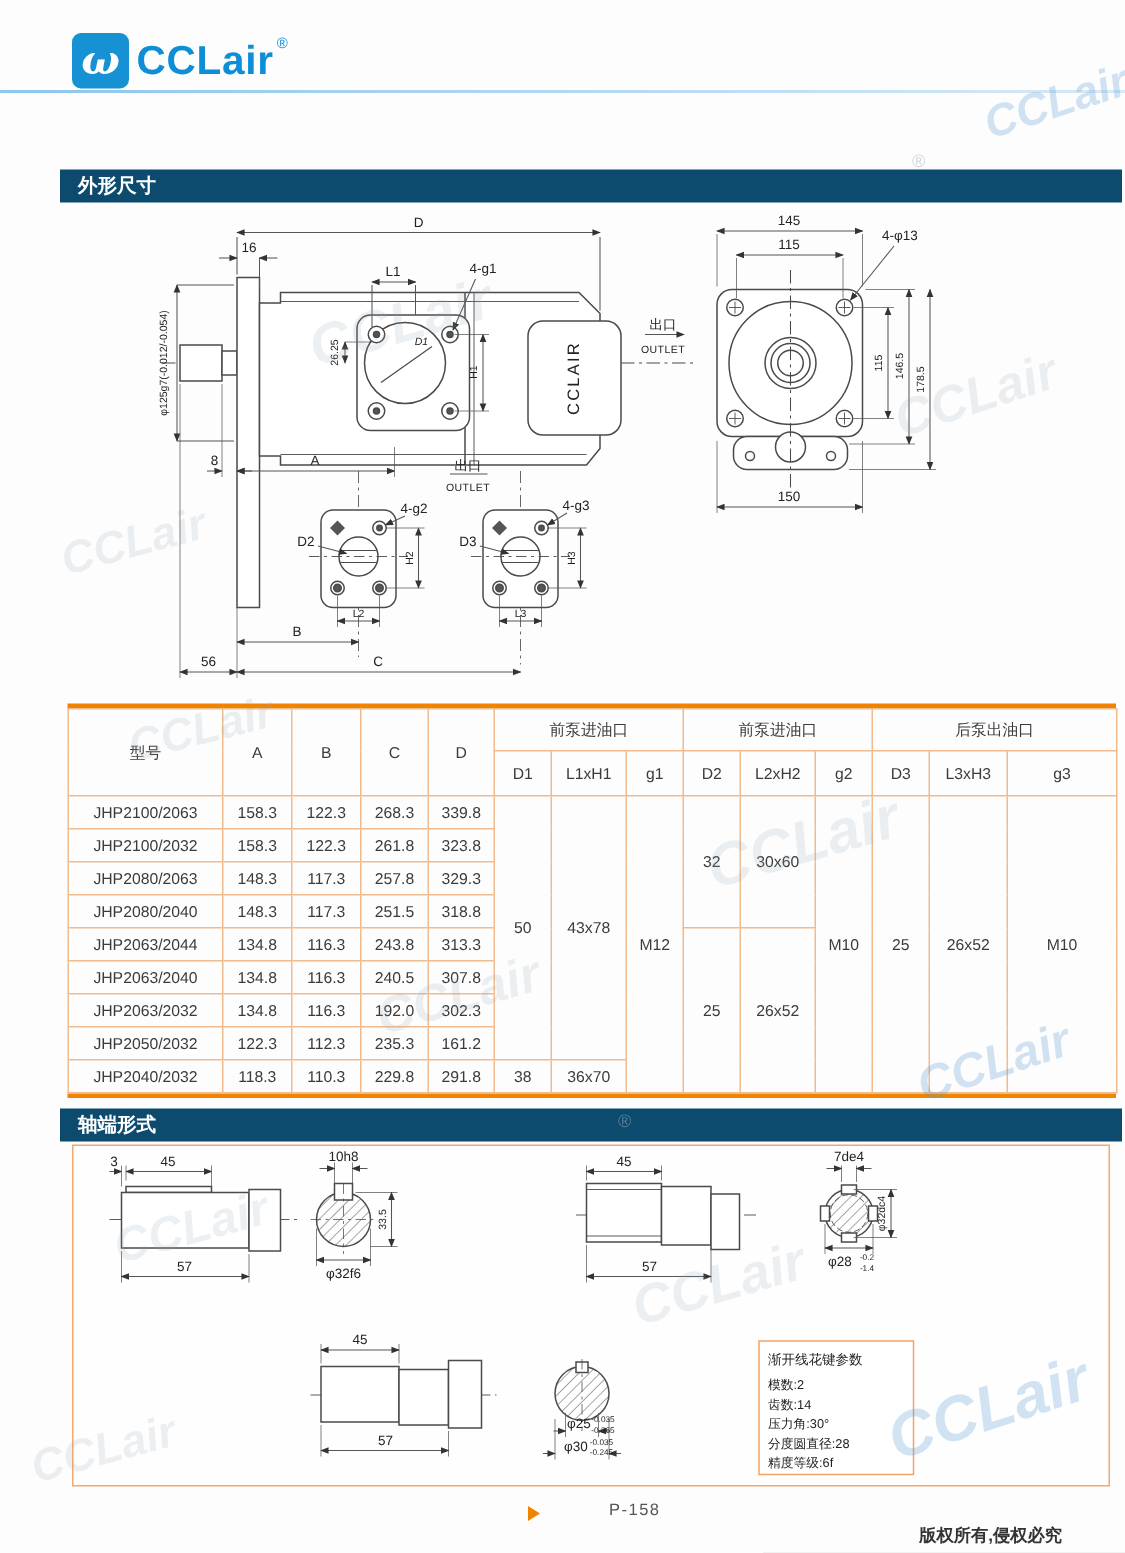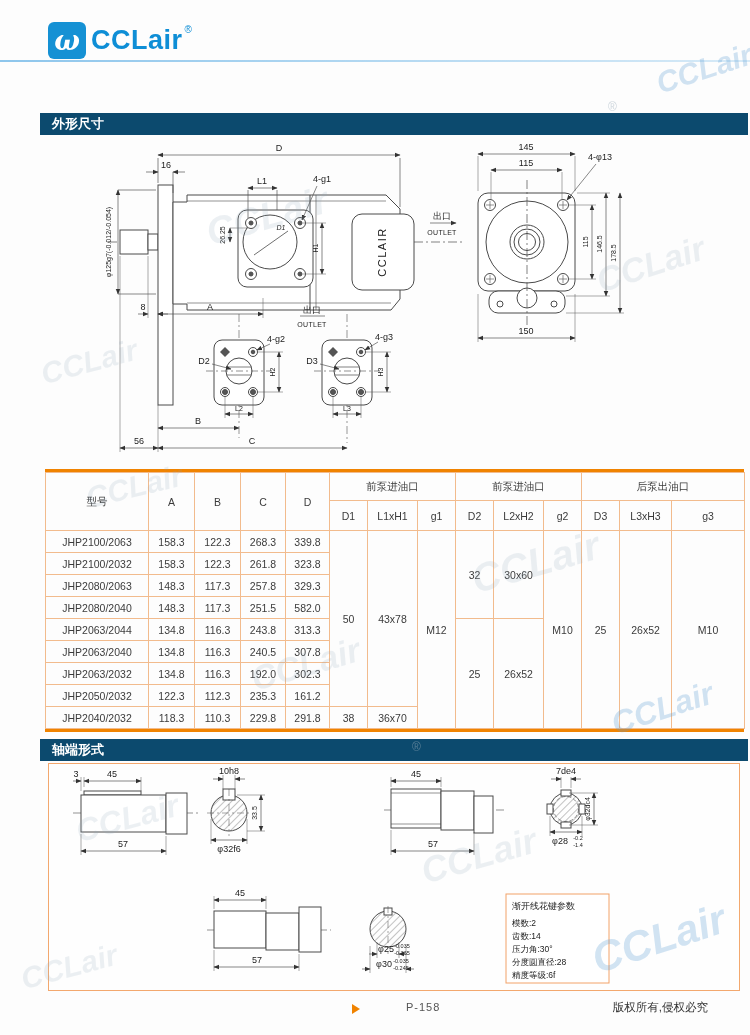--- a/index.html
+++ b/index.html
@@ -39,21 +39,21 @@
   table.dim th,table.dim td{border:1px solid #f2bb8d;text-align:center;padding:0;font-weight:normal;
               overflow:hidden;white-space:nowrap;}
   table.dim thead tr:nth-child(1) th{height:27px;}
   table.dim thead tr:nth-child(2) th{height:29px;}
   table.dim tbody td{height:21px;margin-top:16px;}
   
   .footer{position:absolute;top:1000px;left:0;width:750px;height:20px;font-size:11px;color:#555;}
   .pgmark{position:absolute;left:352px;top:4px;width:0;height:0;border-left:8px solid #f08300;
           border-top:5px solid transparent;border-bottom:5px solid transparent;}
   .pgnum{position:absolute;left:368px;top:1px;letter-spacing:1px;margin-left:38px;}
-  .copyright{position:absolute;right:42px;top:0;color:#333;font-weight:normal;font-size:11.5px;}
+  .copyright{position:absolute;right:42px;top:16px;color:#333;font-weight:bold;font-size:11.5px;}
   
   .wm{position:absolute;font-weight:bold;font-style:italic;color:#8fa6b8;opacity:.16;
       pointer-events:none;white-space:nowrap;}
   .wm.blue{color:#5f9fd4;opacity:.28;}
   .wm-reg{position:absolute;color:#9fb0bd;opacity:.5;font-size:12px;pointer-events:none;}
 </style>
 </head>
 <body>
 
 <div class="page">
@@ -336,21 +336,21 @@
           <td>148.3</td>
           <td>117.3</td>
           <td>257.8</td>
           <td>329.3</td>
         </tr>
         <tr>
           <td>JHP2080/2040</td>
           <td>148.3</td>
           <td>117.3</td>
           <td>251.5</td>
-          <td>582.0</td>
+          <td>318.8</td>
         </tr>
         <tr>
           <td>JHP2063/2044</td>
           <td>134.8</td>
           <td>116.3</td>
           <td>243.8</td>
           <td>313.3</td>
           <td rowspan="5">25</td>
           <td rowspan="5">26x52</td>
         </tr>

